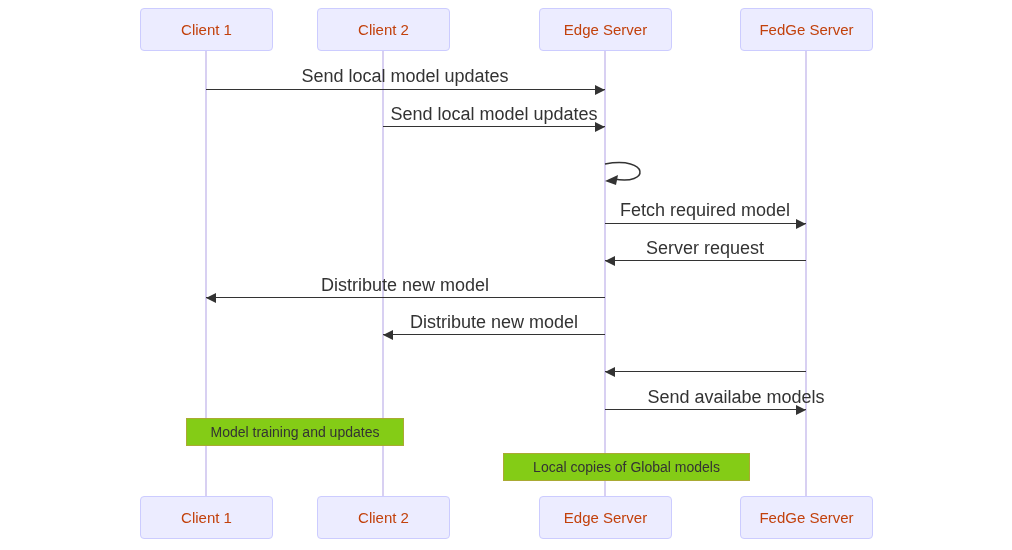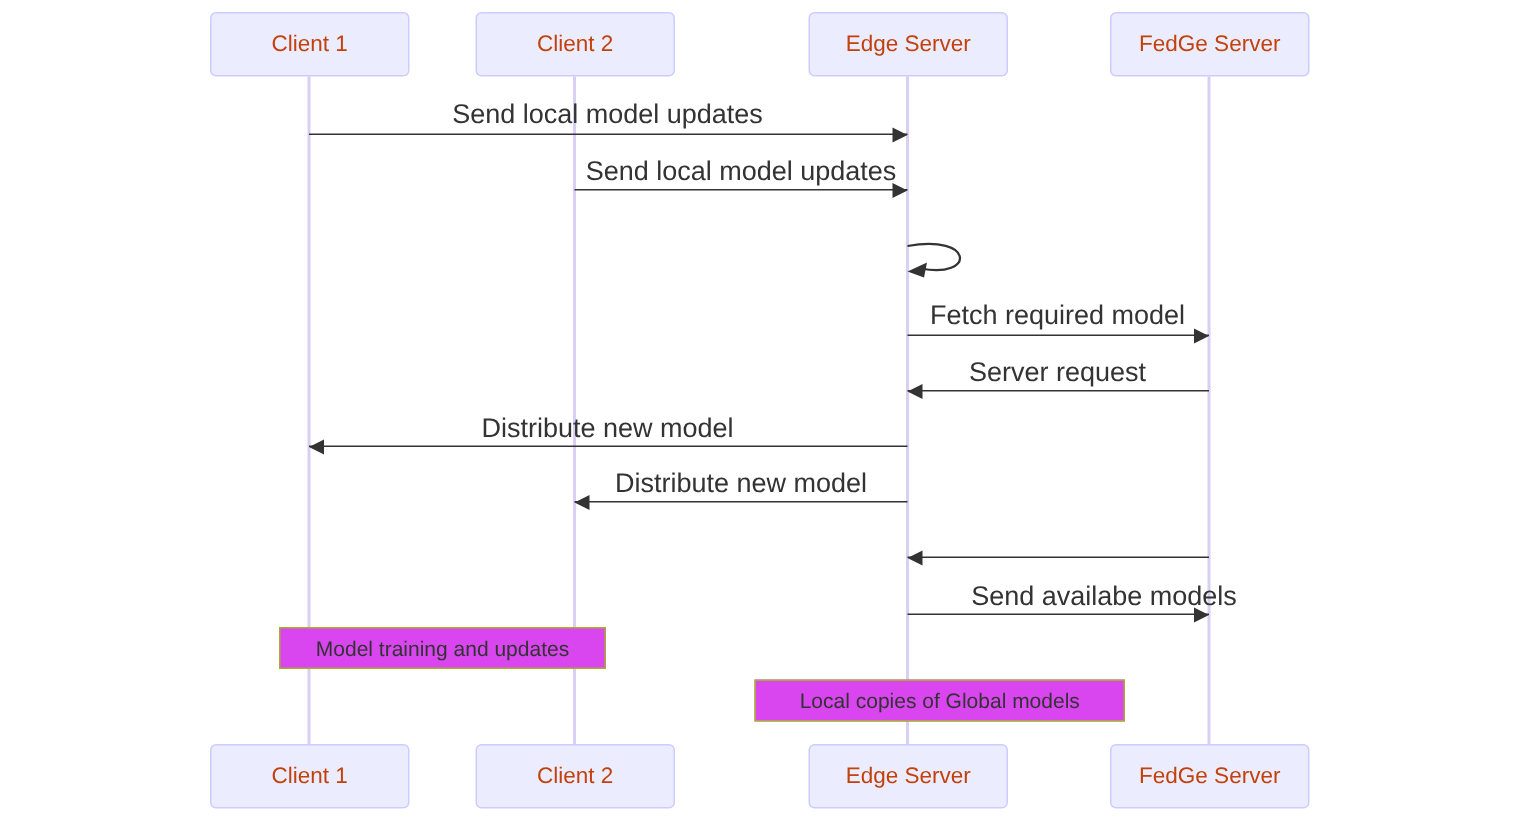--- a/index.html
+++ b/index.html
@@ -52,21 +52,21 @@
   .arrow-left{
     position:absolute;
     width:0;height:0;
     border-right:10px solid #333333;
     border-top:5px solid transparent;
     border-bottom:5px solid transparent;
   }
   .note-box{
     position:absolute;
     height:28px;
-    background:#d946ef;
+    background:#84cc16;
     border:1px solid #AAAA33;
     display:flex;
     align-items:center;
     justify-content:center;
     font-size:14px;
     color:#333333;
     box-sizing:border-box;
   }
   .selfloop-svg{position:absolute;}
 </style>

